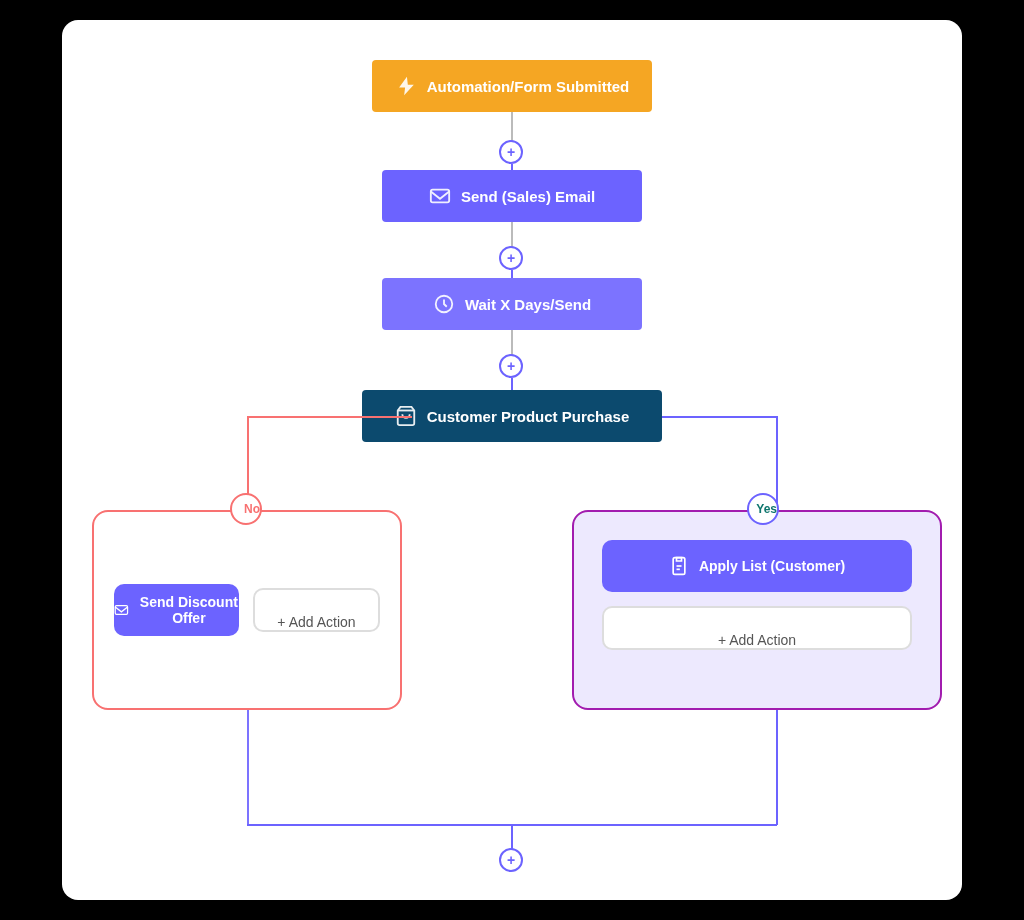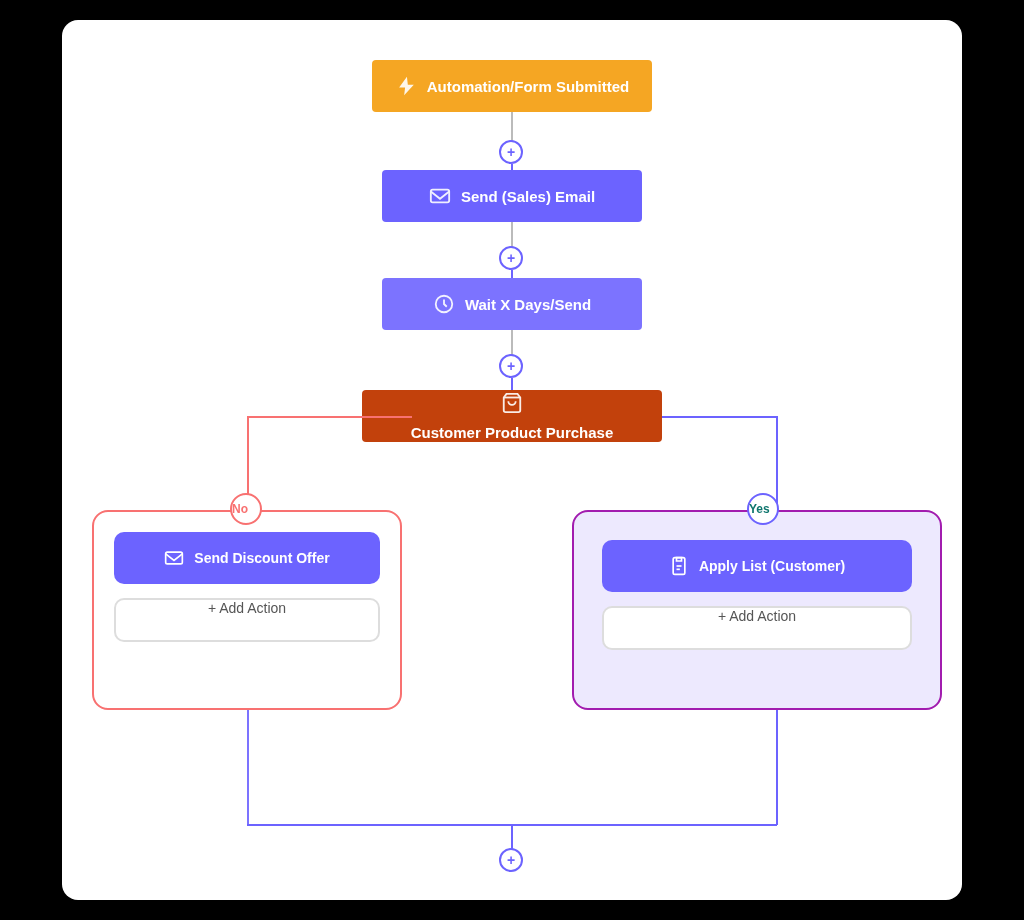--- a/index.html
+++ b/index.html
@@ -52,26 +52,25 @@
       align-items: center;
     }
     .node-wait {
       background: #7c73ff;
       width: 260px;
       left: 50%;
       transform: translateX(-50%);
       top: 258px;
     }
     .node-condition {
-      background: #c2410c;
+      background: #0c4a6e;
       width: 300px;
       left: 50%;
       transform: translateX(-50%);
       top: 370px;
-      flex-direction: column;
     }
     
     .connector {
       position: absolute;
       display: flex;
       align-items: center;
       justify-content: center;
     }
     .plus-circle {
       width: 24px;
@@ -105,21 +104,21 @@
       position: absolute;
       left: 30px;
       top: 490px;
       width: 310px;
       height: 200px;
       border: 2px solid #f87171;
       border-radius: 16px;
       background: #fff;
       padding: 20px;
       display: flex;
-      flex-direction: column;
+      flex-direction: row;
       align-items: center;
       gap: 14px;
     }
     .branch-right {
       position: absolute;
       right: 20px;
       top: 490px;
       width: 370px;
       height: 200px;
       border: 2px solid #a21caf;
@@ -147,35 +146,35 @@
       cursor: pointer;
     }
     .add-action-btn {
       background: #fff;
       color: #555;
       border: 2px solid #ddd;
       border-radius: 10px;
       height: 44px;
       width: 100%;
       display: flex;
-      align-items: flex-start;
+      align-items: flex-end;
       justify-content: center;
       font-size: 14px;
       font-weight: 500;
       cursor: pointer;
     }
     
     .branch-label {
       position: absolute;
       width: 32px;
       height: 32px;
       border-radius: 50%;
       display: flex;
       align-items: center;
-      justify-content: flex-start;
+      justify-content: flex-end;
       font-weight: 700;
       font-size: 12px;
       z-index: 20;
     }
     .label-no {
       background: #fff;
       border: 2px solid #f87171;
       color: #f87171;
       left: 168px;
       top: 473px;

